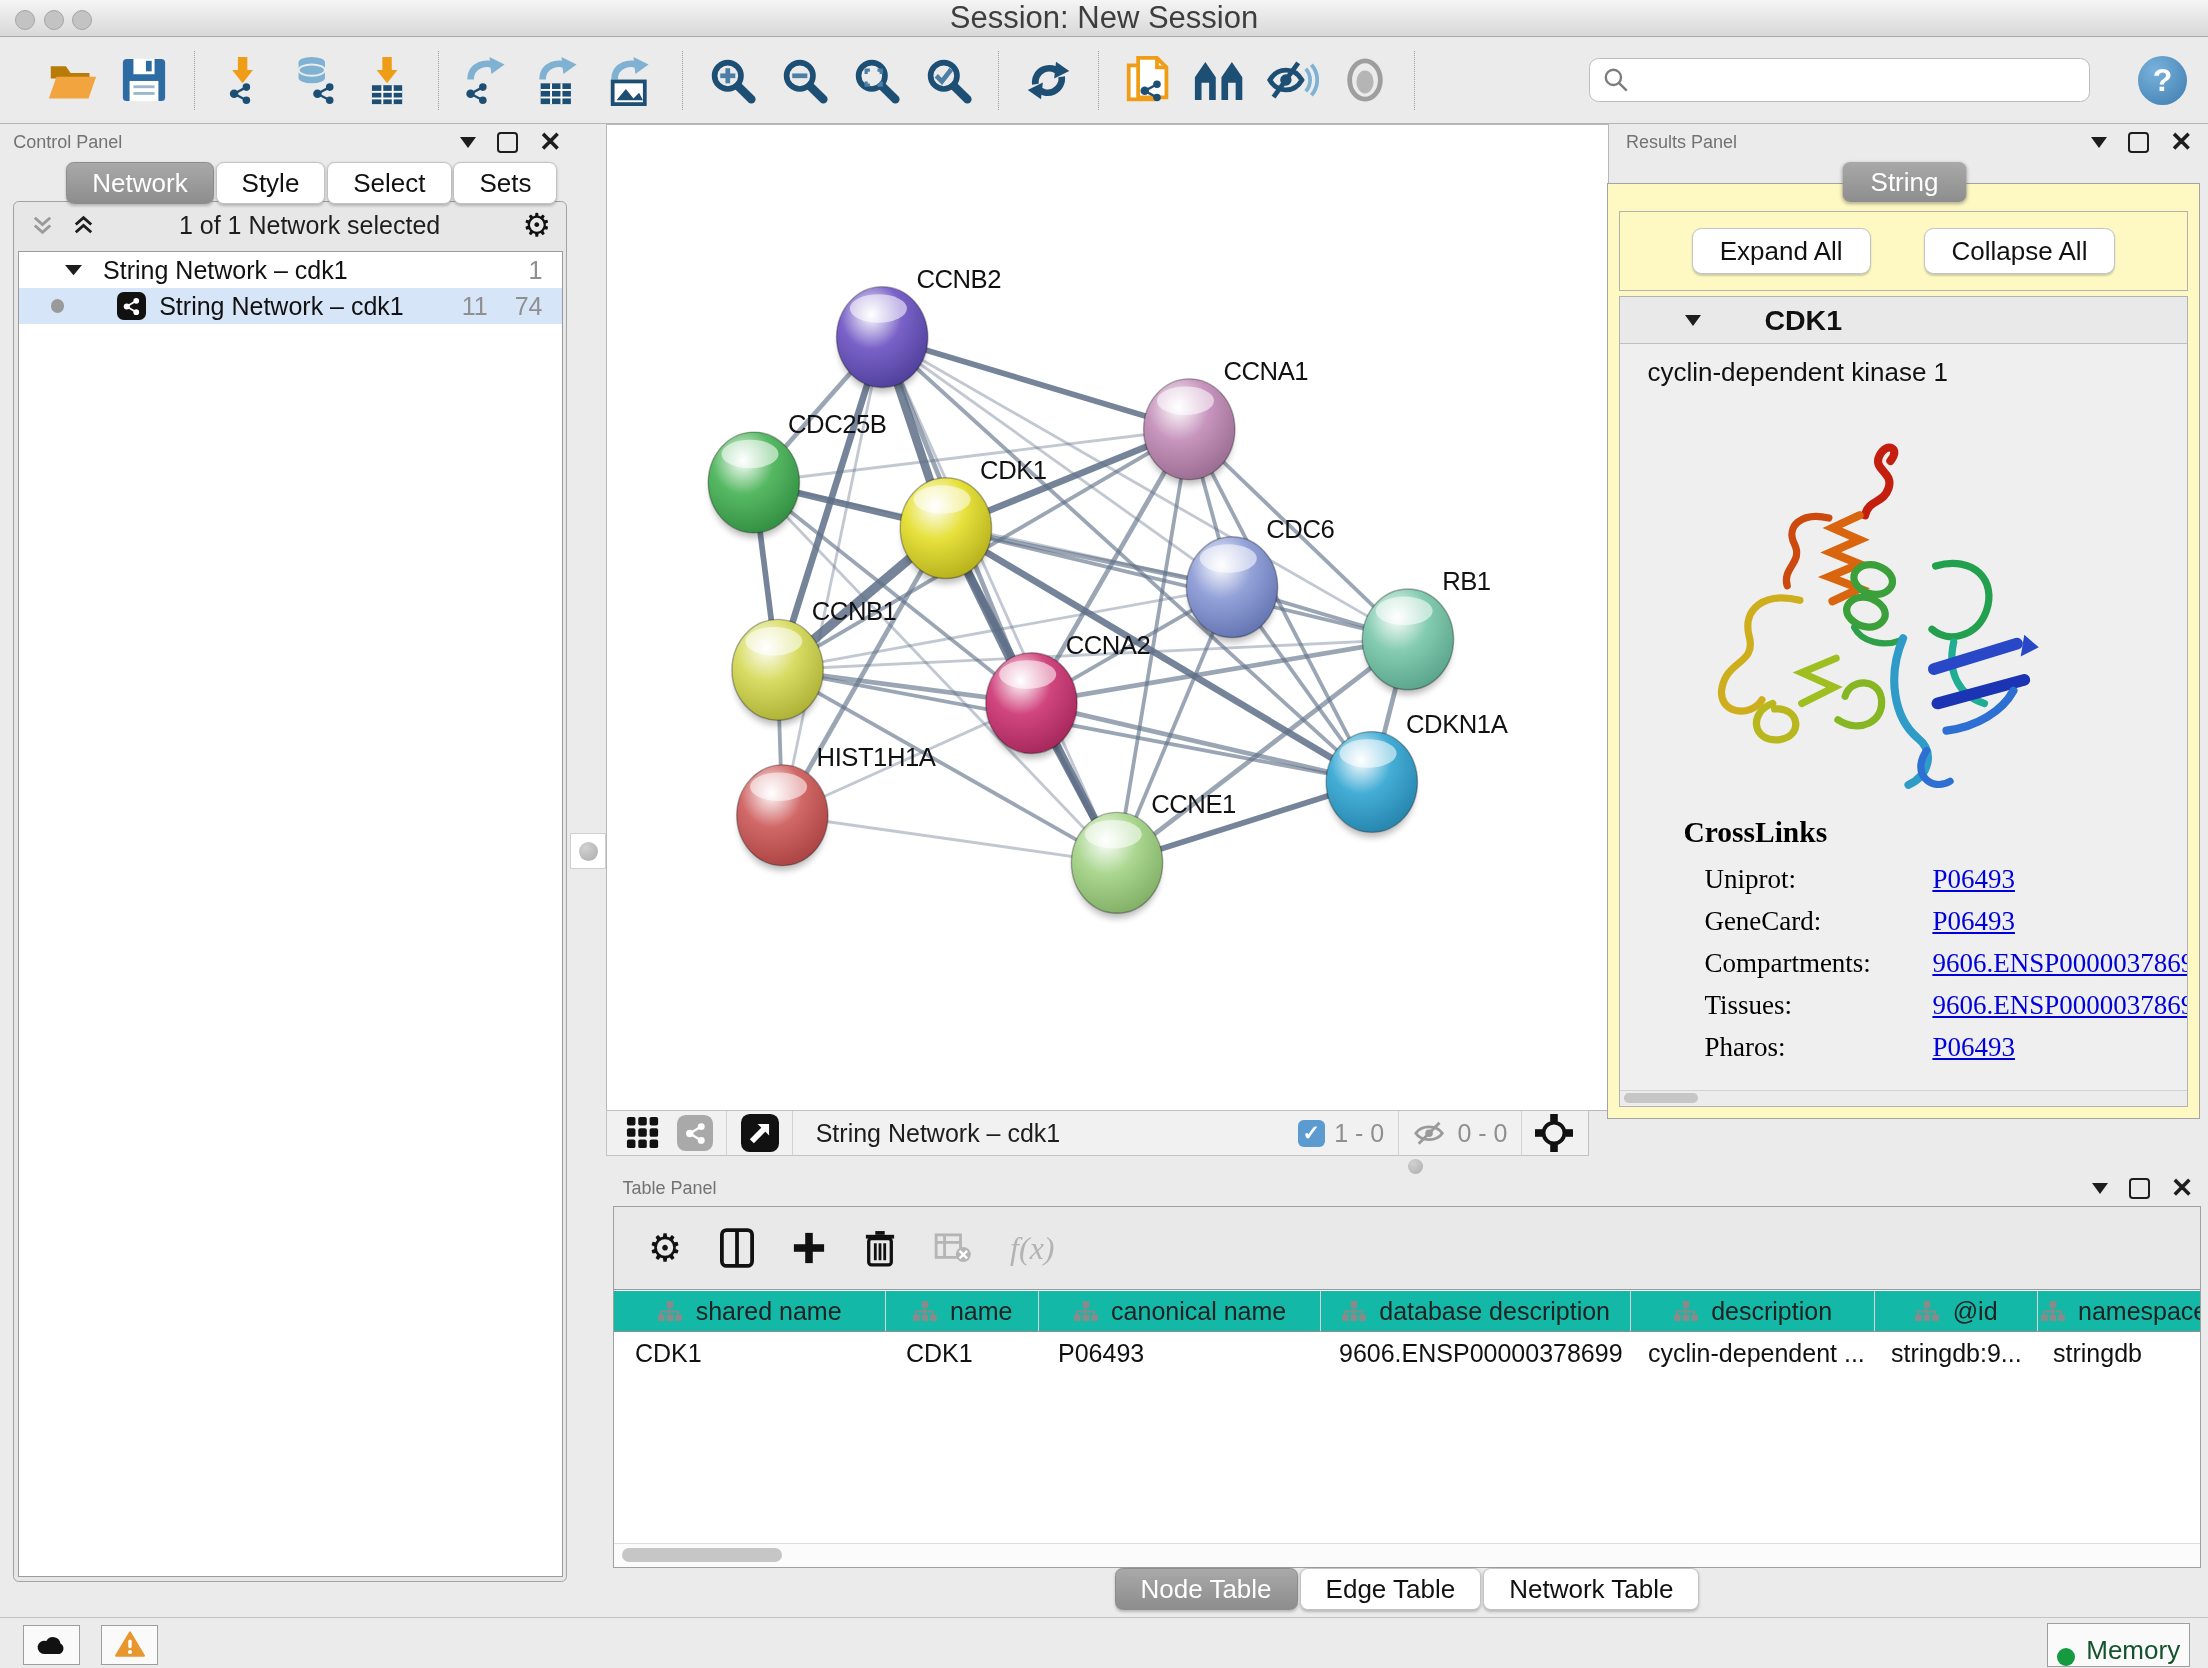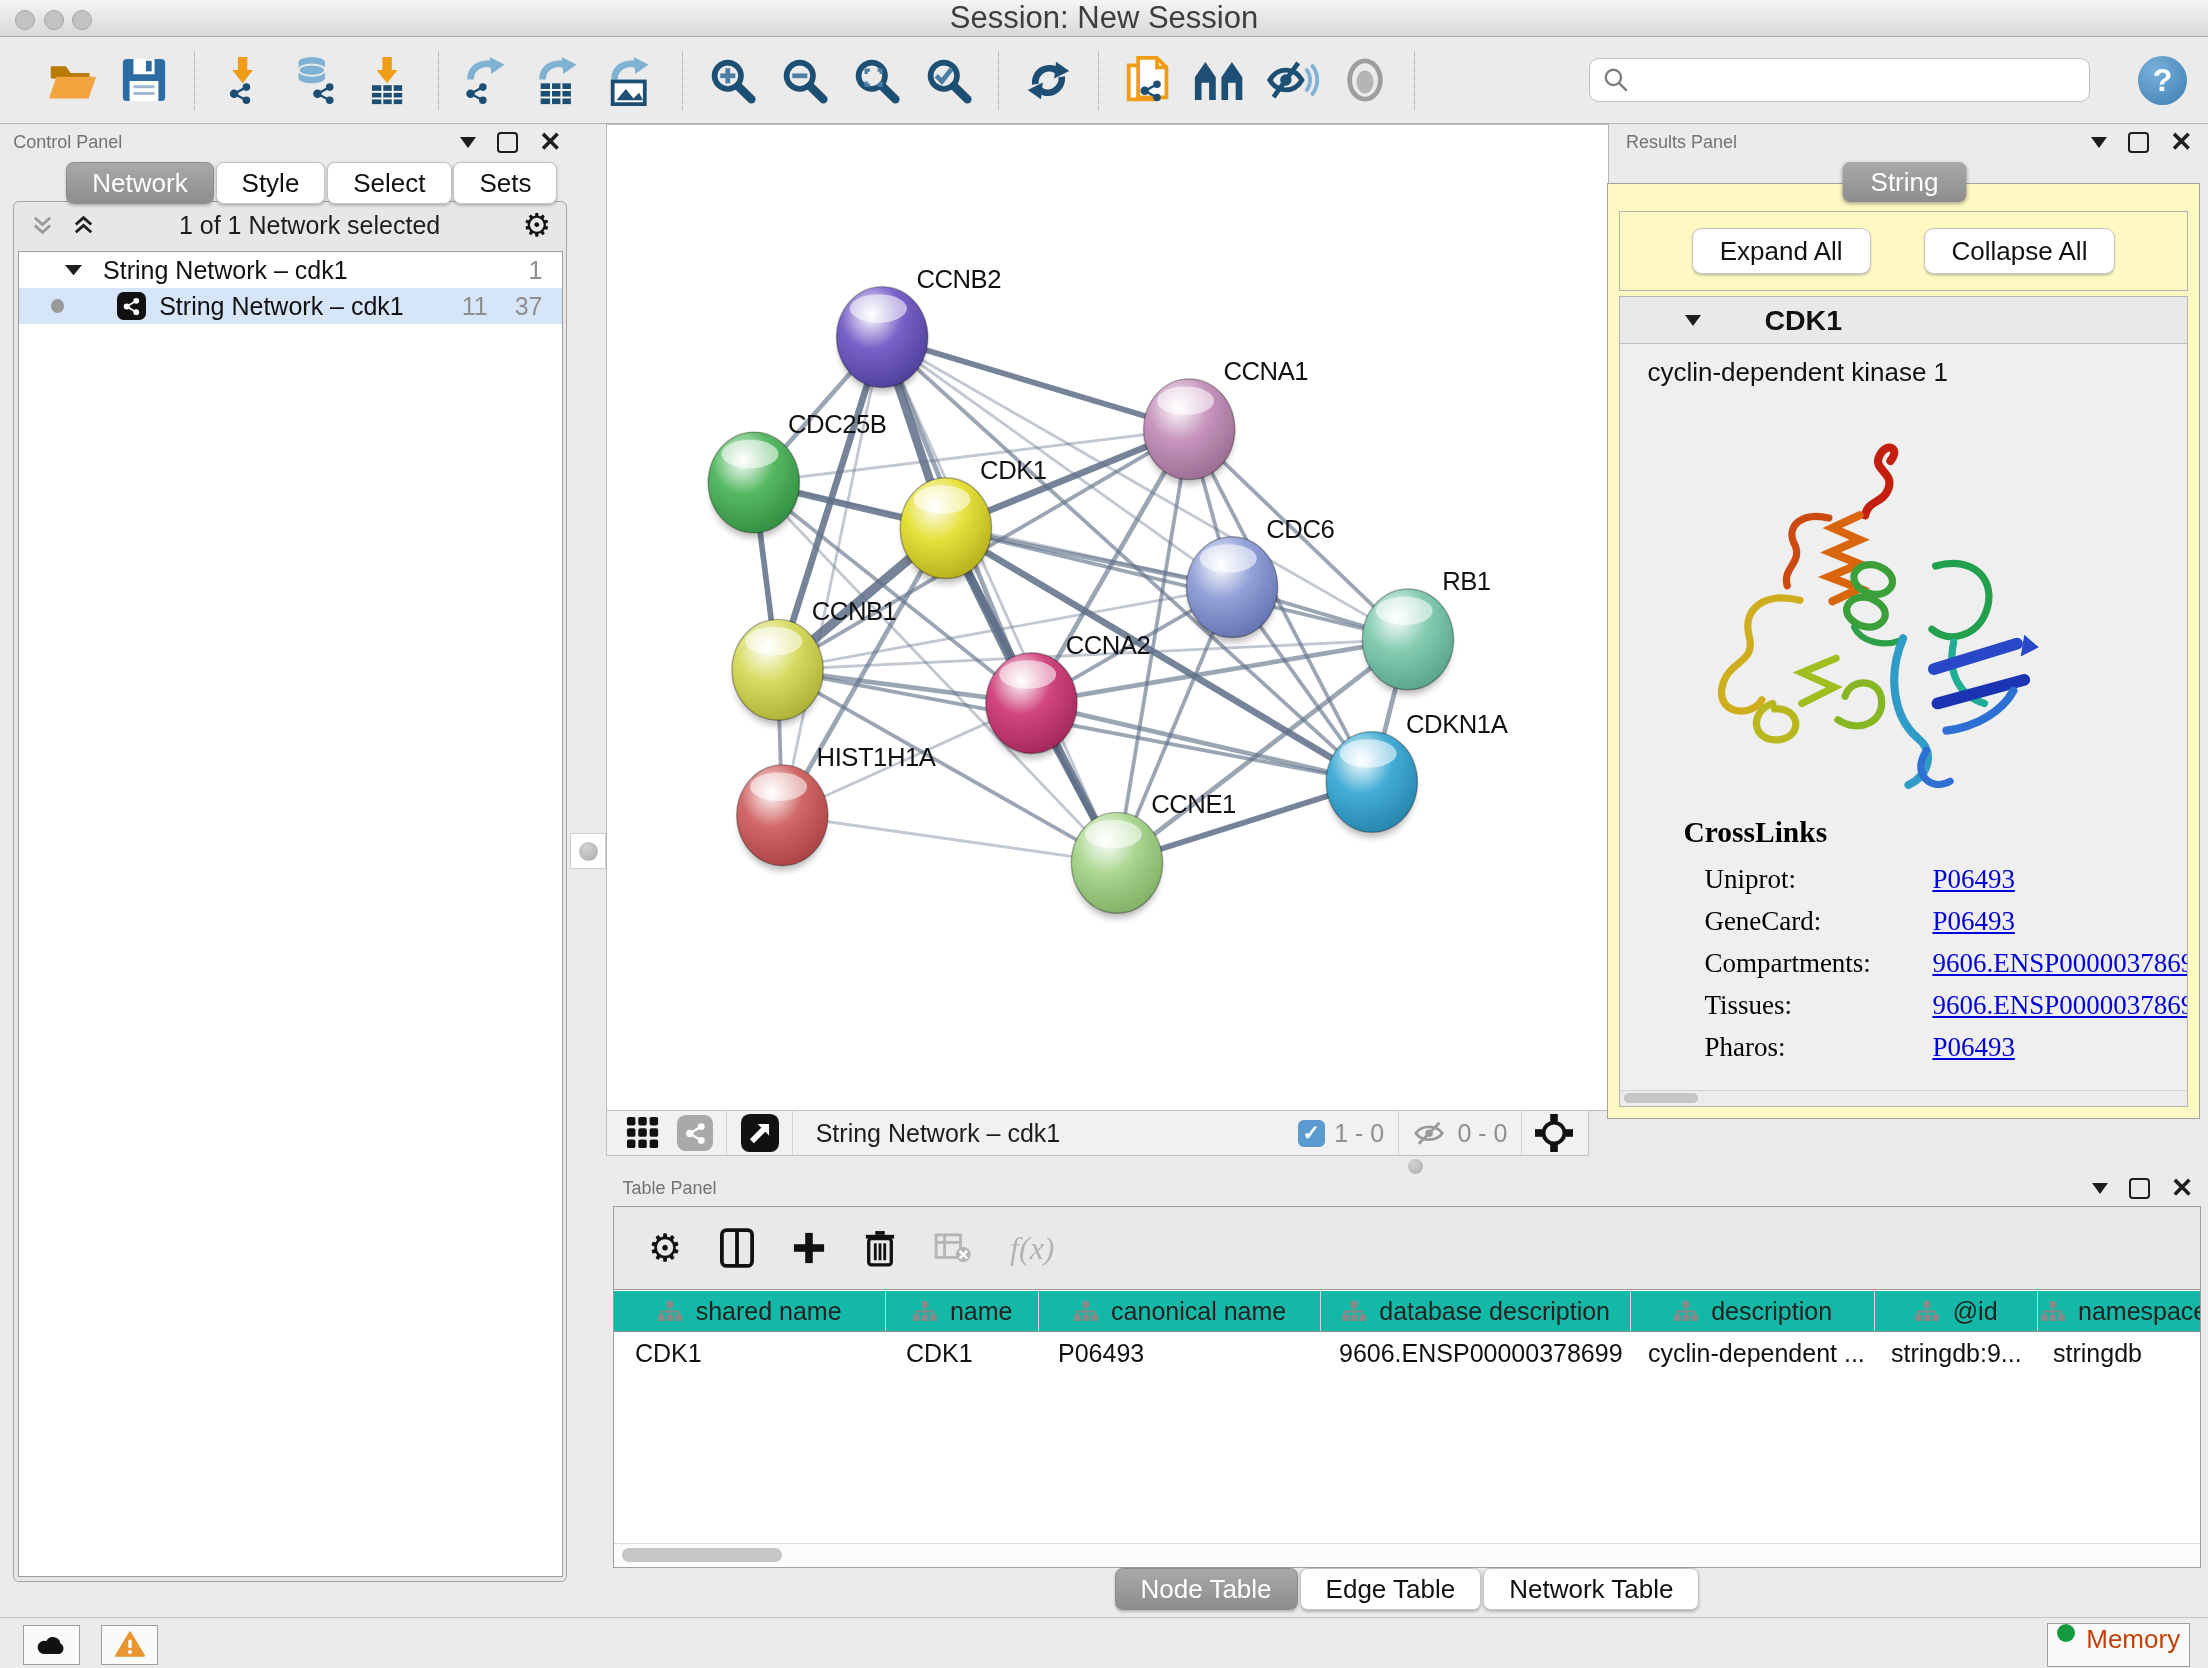--- a/index.html
+++ b/index.html
@@ -112,21 +112,21 @@
   #tp-hscroll{position:absolute;left:0;right:0;bottom:0;height:23px;background:#fbfbfb;border-top:1px solid #dedede;}
   #tp-hscroll .thumb{position:absolute;left:7.6px;top:3.8px;width:160px;height:14.3px;border-radius:7.6px;background:#c6c6c6;}
   #tp-tabs{position:absolute;left:0;right:0;top:396px;display:flex;justify-content:center;}
   #tp-tabs .tab{margin:0 1px;border-radius:7.6px;}
 
   
   #statusbar{position:absolute;left:0;top:1617px;width:2208px;height:51px;background:#ebebeb;border-top:1px solid #c3c3c3;}
   .sb-btn{position:absolute;top:6.7px;width:55px;height:38px;background:#fafafa;border:1.9px solid #9e9e9e;
     display:flex;align-items:center;justify-content:center;cursor:pointer;}
   #memory-btn{position:absolute;top:4.8px;left:2047px;width:141px;height:42px;background:#fafafa;border:1px solid #9e9e9e;
-    display:flex;align-items:flex-start;justify-content:center;gap:11.4px;font-size:26px;color:#c2410c;cursor:pointer;}
+    display:flex;align-items:flex-end;justify-content:center;gap:11.4px;font-size:26px;color:#14532d;cursor:pointer;}
   #memory-dot{width:18px;height:18px;border-radius:50%;background:#159a3f;}
 </style>
 </head>
 <body>
 
 <div id="titlebar">
   <div class="tl" style="left:15px"></div>
   <div class="tl" style="left:44px"></div>
   <div class="tl" style="left:72px"></div>
   <div id="win-title">Session: New Session</div>
@@ -395,21 +395,21 @@
           <svg width="19" height="19" viewBox="0 0 20 20">
               <circle cx="5" cy="10" r="3.2" fill="#fff"></circle>
               <circle cx="15" cy="4" r="3" fill="#fff"></circle>
               <circle cx="15" cy="16" r="3" fill="#fff"></circle>
               <line x1="5" y1="10" x2="15" y2="4" stroke="#fff" stroke-width="2"></line>
               <line x1="5" y1="10" x2="15" y2="16" stroke="#fff" stroke-width="2"></line>
             </svg>
         </span>
         <span style="margin-left:13.3px">String Network – cdk1</span>
         <span class="cnt" style="margin-left:auto">11</span>
-        <span class="cnt" style="margin-left:27px;padding-right:19px">37</span>
+        <span class="cnt" style="margin-left:27px;padding-right:19px">74</span>
       </div>
     </div>
   </div>
 </div>
 
 <div class="split-handle" style="left:570px;top:833px;width:34px;height:34px">
     <div class="split-dot"></div>
   </div>
 <div class="split-handle" style="left:1587px;top:618px;width:21px;height:34px">
     <div class="split-dot" style="width:13.3px;height:13.3px"></div>

